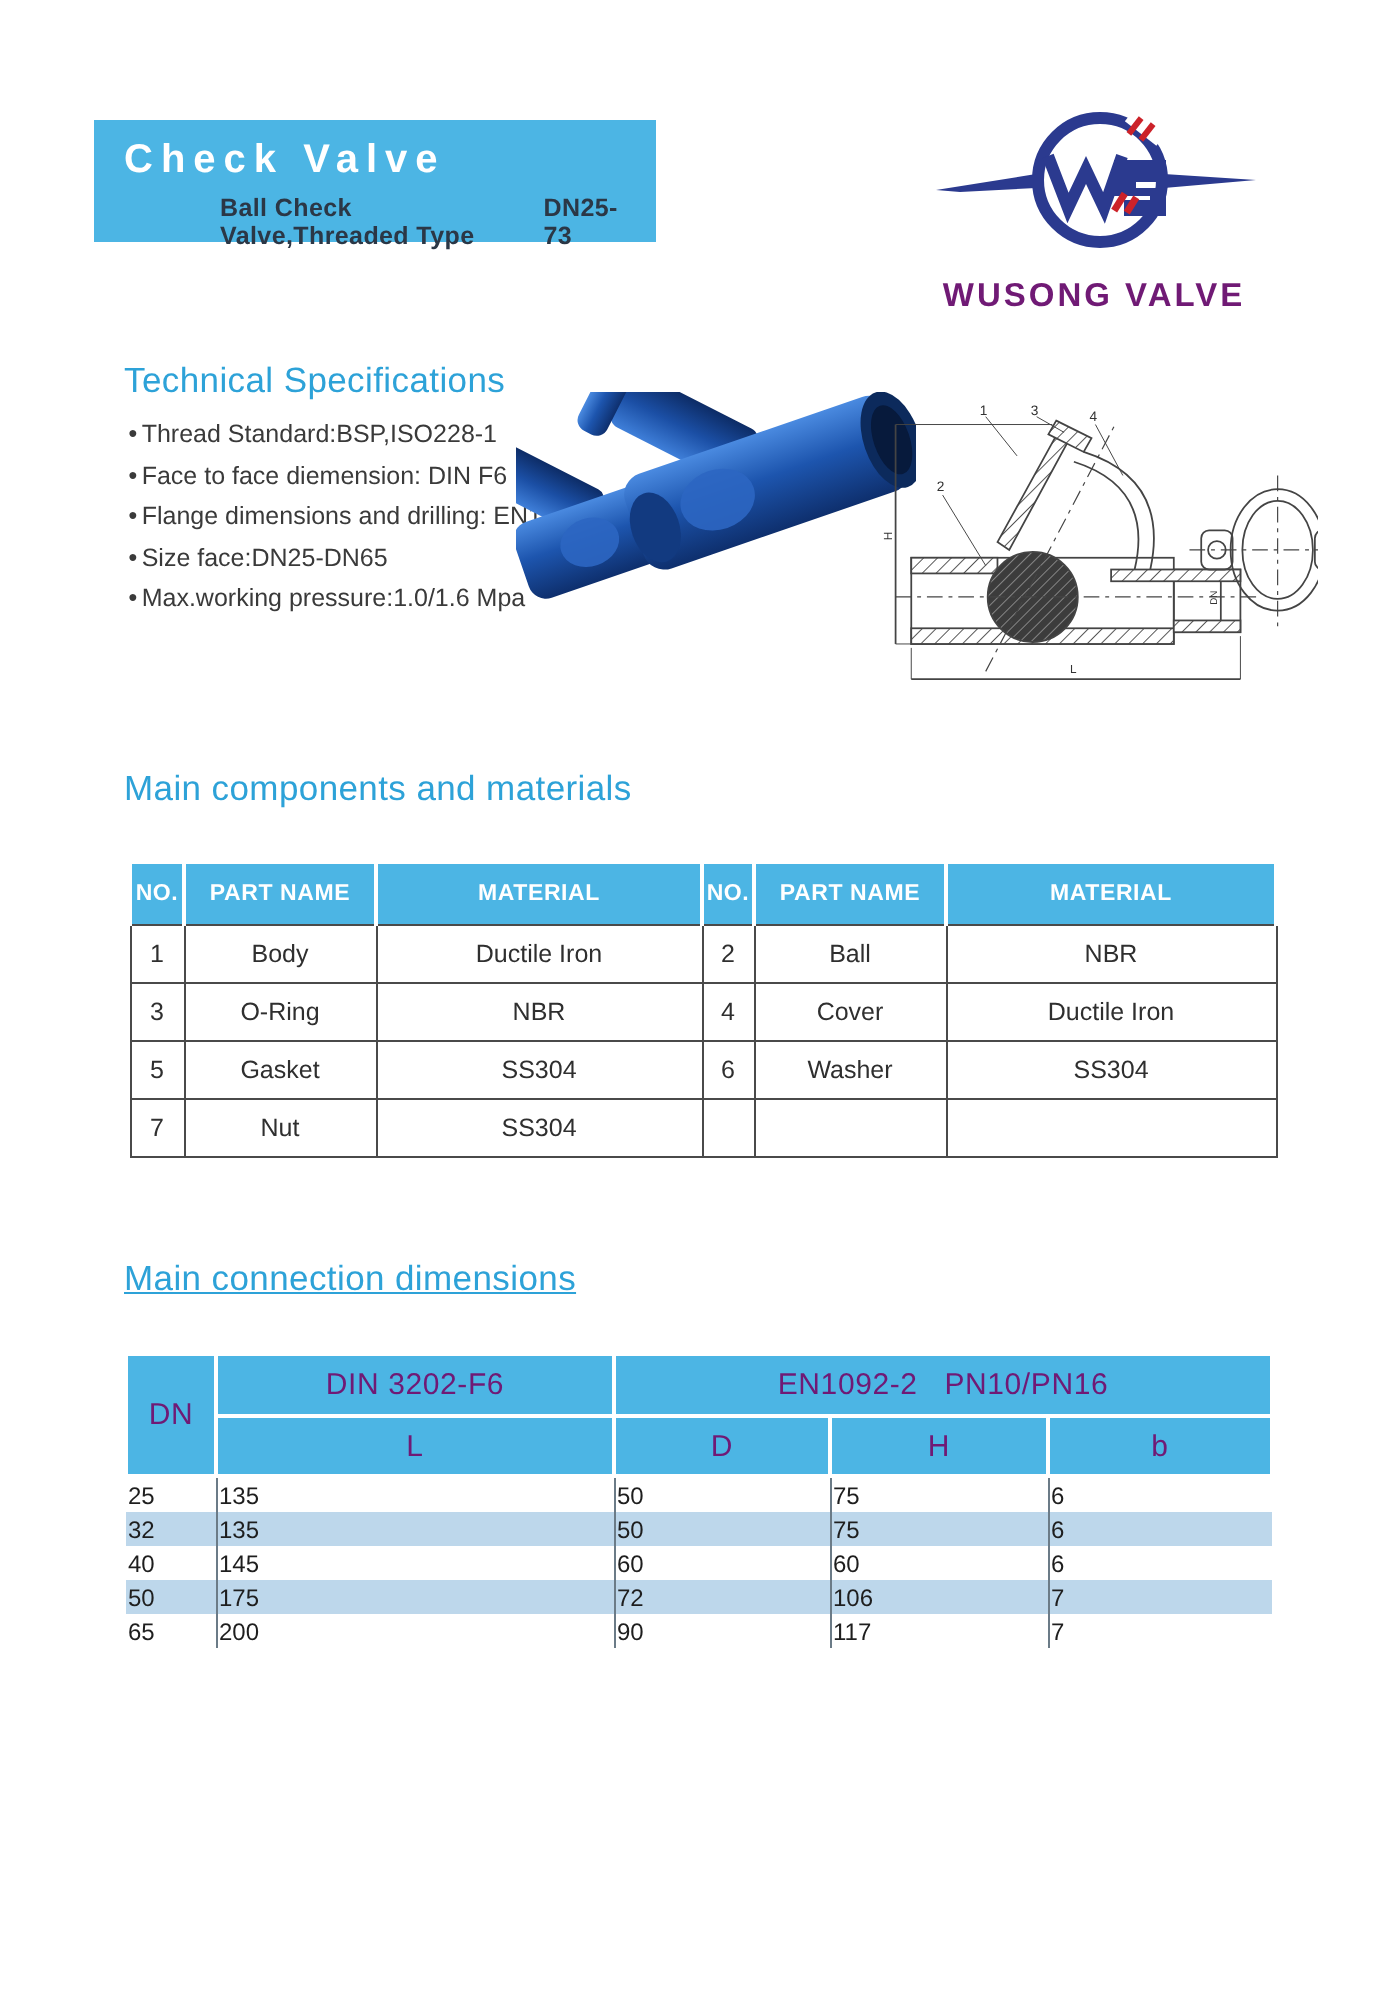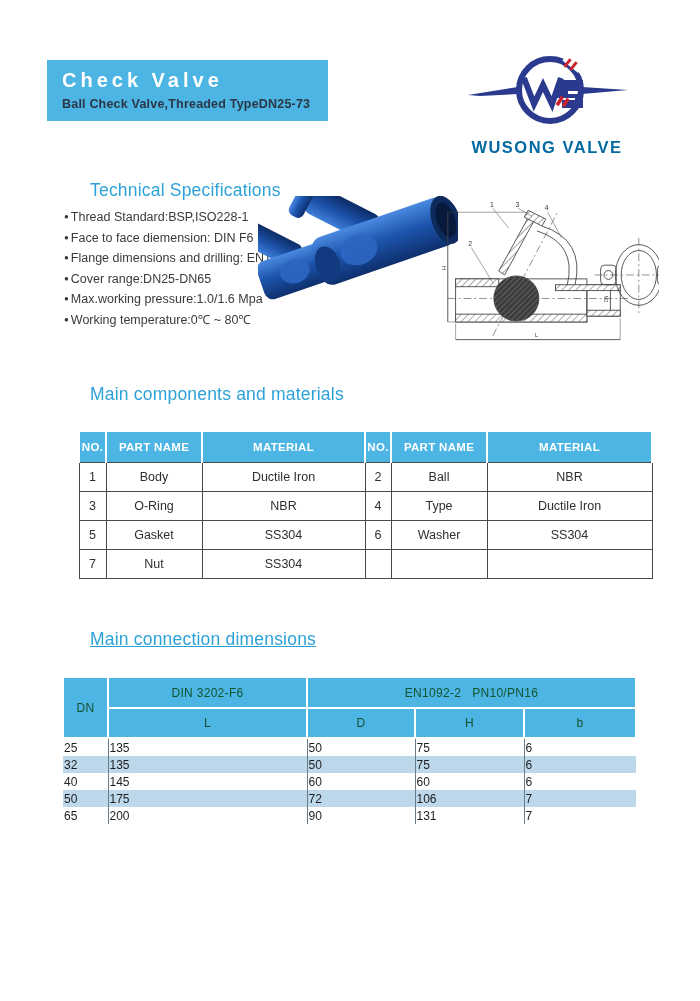--- a/index.html
+++ b/index.html
@@ -10,60 +10,59 @@
   
   .title-box {
     position:absolute; left:47px; top:60px; width:281px; height:61px;
     background:#4cb5e4; box-sizing:border-box; padding:9px 10px 0 15px;
   }
   .title-box .title {
     color:#ffffff; font-size:20px; font-weight:bold; letter-spacing:4px;
   }
   .title-box .subrow {
     display:flex; align-items:baseline;
-    margin-top:5px; padding-right:4px;
+    margin-top:5px; padding-right:4px;margin-left:48px;
   }
   .title-box .subtitle, .title-box .dnrange {
     color:#2b3746; font-size:12.5px; font-weight:600; letter-spacing:0.2px;
   }
   .logo-wrap { position:absolute; left:458px; top:44px; width:178px; text-align:center; }
   .logo-wrap .company {
-    margin-top:2px; color:#0369a1; font-size:16.5px; font-weight:bold; letter-spacing:1.5px;
+    margin-top:2px; color:#701a75; font-size:16.5px; font-weight:bold; letter-spacing:1.5px;
   }
   
   .sec-heading {
     position:absolute; left:62px; color:#2da2d8; font-size:17.5px; font-weight:400;
     letter-spacing:0.2px;
-    margin-left:28px;
   }
   
   .spec-list { position:absolute; left:64px; top:207px; width:230px; }
   .spec-list .spec-item {
     font-size:12.5px; color:#3a3a3a; line-height:19.5px; white-space:nowrap;
   }
   .spec-list .spec-item::before { content:"●"; font-size:8px; vertical-align:2px; margin-right:2px; }
   
   .photo { position:absolute; left:258px; top:196px; }
   .tech-drawing { position:absolute; left:438px; top:198px; }
   
   table { border-collapse:collapse; table-layout:fixed; }
-  .comp-table { position:absolute; left:78px; top:432px; width:573px; }
+  .comp-table { position:absolute; left:64px; top:432px; width:573px; }
   .comp-table th {
     background:#4cb5e4; color:#ffffff; font-size:11.5px; font-weight:600;
     height:28px; border-left:2px solid #ffffff; border-right:2px solid #ffffff;
     border-top:none; border-bottom:none; letter-spacing:0.3px;
   }
   .comp-table td {
     border:1px solid #4a4a4a; height:26px; text-align:center;
     font-size:12.5px; color:#2f2f2f;
   }
   
   .dim-table { position:absolute; left:62px; top:676px; width:573px; }
   .dim-table th {
-    background:#4cb5e4; color:#14532d; font-size:12px; font-weight:400;
+    background:#4cb5e4; color:#701a75; font-size:15px; font-weight:400;
     border:2px solid #ffffff; letter-spacing:0.3px;
   }
   .dim-table thead tr:first-child th { height:27px; }
   .dim-table thead tr:last-child th { height:26px; }
   .dim-table td {
     height:15px; text-align:left; font-size:12px; color:#1e1e1e;
     border-left:1px solid #6b7b87;
   }
   .dim-table td:first-child { border-left:none; }
   .dim-table tbody tr:nth-child(even) td { background:#bdd7eb; }
@@ -101,23 +100,22 @@
       <rect x="106" y="54" width="3.5" height="9" fill="#cc2229" transform="rotate(32 107.7 58.5)"></rect>
     </svg>
     <div class="company">WUSONG VALVE</div>
   </div>
 
   <div class="sec-heading" style="top:180px;">Technical Specifications</div>
   <div class="spec-list">
     <div class="spec-item">Thread Standard:BSP,ISO228-1</div>
     <div class="spec-item">Face to face diemension: DIN F6</div>
     <div class="spec-item">Flange dimensions and drilling: EN1092-2</div>
-    <div class="spec-item">Cover range:DN25-DN65</div>
+    <div class="spec-item">Size face:DN25-DN65</div>
     <div class="spec-item">Max.working pressure:1.0/1.6 Mpa</div>
-    <div class="spec-item">Working temperature:0℃ ~ 80℃</div>
   </div>
 
   <div class="photo">
     <svg width="200" height="164" viewBox="0 0 200 164">
       <defs>
         <linearGradient id="gBody" x1="0" y1="0" x2="0" y2="1">
           <stop offset="0" stop-color="#4a8ae0"></stop>
             <stop offset="0.45" stop-color="#1d55ae"></stop>
             <stop offset="1" stop-color="#0e2f6d"></stop>
         </linearGradient>
@@ -254,21 +252,21 @@
         <td>Ductile Iron</td>
         <td>2</td>
         <td>Ball</td>
         <td>NBR</td>
       </tr>
       <tr>
         <td>3</td>
         <td>O-Ring</td>
         <td>NBR</td>
         <td>4</td>
-        <td>Type</td>
+        <td>Cover</td>
         <td>Ductile Iron</td>
       </tr>
       <tr>
         <td>5</td>
         <td>Gasket</td>
         <td>SS304</td>
         <td>6</td>
         <td>Washer</td>
         <td>SS304</td>
       </tr>
@@ -331,19 +329,19 @@
         <td>50</td>
         <td>175</td>
         <td>72</td>
         <td>106</td>
         <td>7</td>
       </tr>
       <tr>
         <td>65</td>
         <td>200</td>
         <td>90</td>
-        <td>131</td>
+        <td>117</td>
         <td>7</td>
       </tr>
     </tbody>
   </table>
 
 </div>
 
 </body></html>

